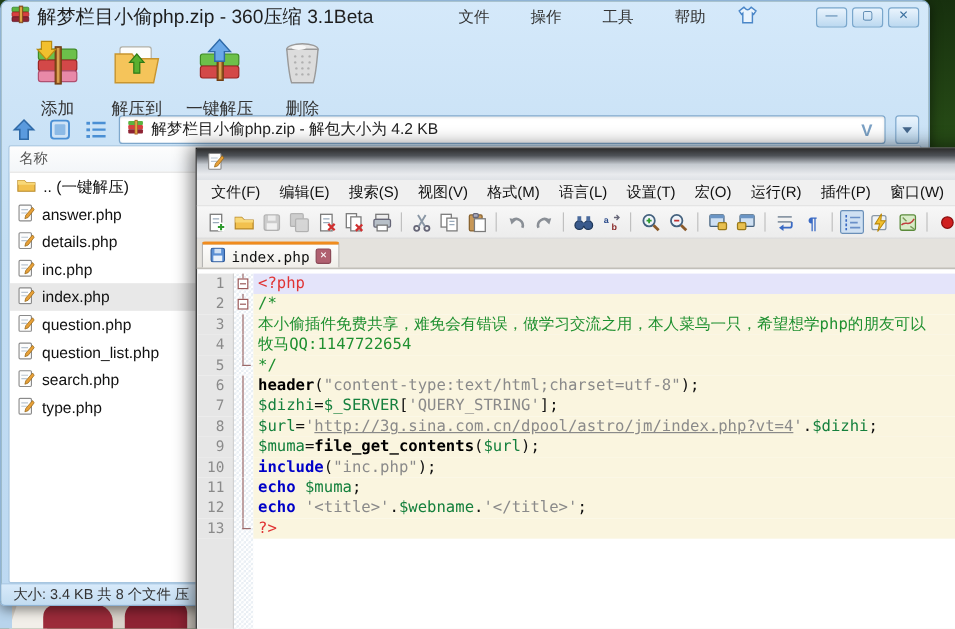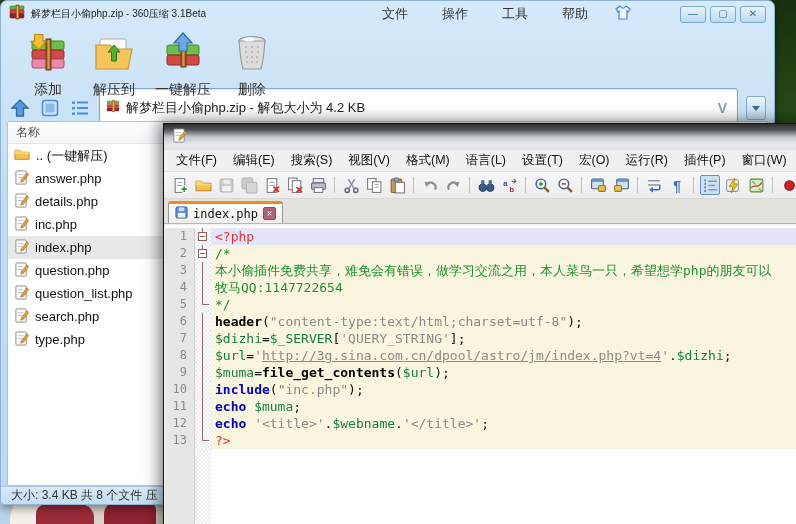--- a/index.html
+++ b/index.html
@@ -16,38 +16,38 @@
   .db-red1 { position:absolute; left:36px; top:2px; width:58px; height:26px; background:#9c2b3a; border-radius:10px 14px 0 0; }
   .db-red2 { position:absolute; left:104px; top:0; width:52px; height:26px; background:#8e2333; border-radius:12px 8px 0 0; }
   .db-white { position:absolute; left:12px; top:-6px; width:30px; height:34px; background:#f2efe9; transform:rotate(18deg); }
 
   
   .zip-win { position:absolute; left:0; top:0; width:775px; height:505px;
     background:linear-gradient(180deg,#d5e9fa 0%,#c2ddf3 40%,#bdd9f2 100%);
     border:1px solid #8fb3d4; border-radius:7px 7px 4px 4px;
     box-shadow:0 3px 10px rgba(0,0,0,.45); }
   .zip-titlebar { height:26px; display:flex; align-items:center; padding:0 8px; }
-  .zip-title { font-size:10px; color:#1e1e1e; margin-left:6px; white-space:nowrap; }
+  .zip-title { font-size:16px; color:#1e1e1e; margin-left:6px; white-space:nowrap; }
   .zip-titlemenu { margin-left:auto; display:flex; align-items:center; gap:26px; font-size:13px; color:#333; }
   .zip-titlemenu span.zm { cursor:default; padding:2px 4px; }
   .zip-winbtns { display:flex; gap:4px; margin-left:22px; }
   .wbtn { width:26px; height:17px; border:1px solid #7aa7cc; border-radius:3px;
     background:linear-gradient(180deg,#eaf4fd,#bcd9f0); display:flex; align-items:center; justify-content:center;
     color:#3a6f9e; font-size:10px; line-height:1; }
   .shirt { margin-left:-4px; }
 
   .zip-toolbar { height:66px; display:flex; align-items:flex-start; padding:2px 10px 0 14px; position:relative; }
   .tool-btn { width:66px; display:flex; flex-direction:column; align-items:center; gap:2px; padding-top:2px; }
   .tool-btn .tlabel { font-size:14px; color:#333; }
   .safe-badge { position:absolute; right:18px; top:0px; width:62px; height:64px; }
   .safe-badge text { font-family:"Liberation Sans",sans-serif; }
 
   .zip-navrow { height:30px; display:flex; align-items:center; padding:0 8px; gap:8px; }
   .nav-ico { width:22px; height:22px; display:flex; align-items:center; justify-content:center; }
-  .addr-box { flex:1; height:40px; background:#fff; border:1px solid #7fa8cc; border-radius:3px;
+  .addr-box { flex:1; height:24px; background:#fff; border:1px solid #7fa8cc; border-radius:3px;
     display:flex; align-items:center; padding:0 6px; gap:6px; box-shadow:inset 0 1px 2px rgba(0,0,0,.12); }
   .addr-text { font-size:13px; color:#222; white-space:nowrap; overflow:hidden; flex:1; }
   .addr-chevron { color:#7aa0c4; font-size:14px; font-weight:bold; padding:0 4px; }
   .addr-drop { width:20px; height:24px; border:1px solid #7fa8cc; border-radius:3px;
     background:linear-gradient(180deg,#eaf4fd,#bcd9f0); display:flex; align-items:center; justify-content:center; }
   .tri-down { width:0; height:0; border-left:4px solid transparent; border-right:4px solid transparent; border-top:5px solid #44678c; }
 
   .zip-pane { position:absolute; left:6px; right:6px; top:120px; bottom:18px;
     background:#fff; border:1px solid #a8c6e0; border-radius:2px; overflow:hidden; }
   .col-header { height:22px; display:flex; align-items:center; padding:0 8px;
@@ -105,21 +105,21 @@
 
   .fm .vline { position:absolute; left:7px; top:0; width:1px; height:100%; background:#9c6a6a; }
   .fm .vline.half { height:9px; }
   .fm .hline { position:absolute; left:7px; top:8px; width:7px; height:1px; background:#9c6a6a; }
   .fm .fbox { position:absolute; left:3px; top:4px; width:9px; height:9px; background:#fff;
     border:1px solid #9c5a5a; }
   .fm .fbox::after { content:""; position:absolute; left:1px; top:3px; width:5px; height:1px; background:#9c5a5a; }
 
   .tok.tag { color:#e03434; }
   .tok.com { color:#1f9030; }
-  .tok.wavy { text-decoration:underline; text-decoration-style:wavy; text-decoration-color:#d04040;
+  .tok.wavy { text-decoration-style:wavy; text-decoration-color:#d04040;
     text-decoration-thickness:1px; text-underline-offset:3px; }
   .tok.str { color:#8a8a8a; }
   .tok.url { text-decoration:underline; }
   .tok.var { color:#15803d; }
   .tok.kw  { color:#0000c8; font-weight:bold; }
   .tok.fn  { color:#000; font-weight:bold; }
   .tok.op  { color:#111; }
 </style>
 </head>
 <body>

